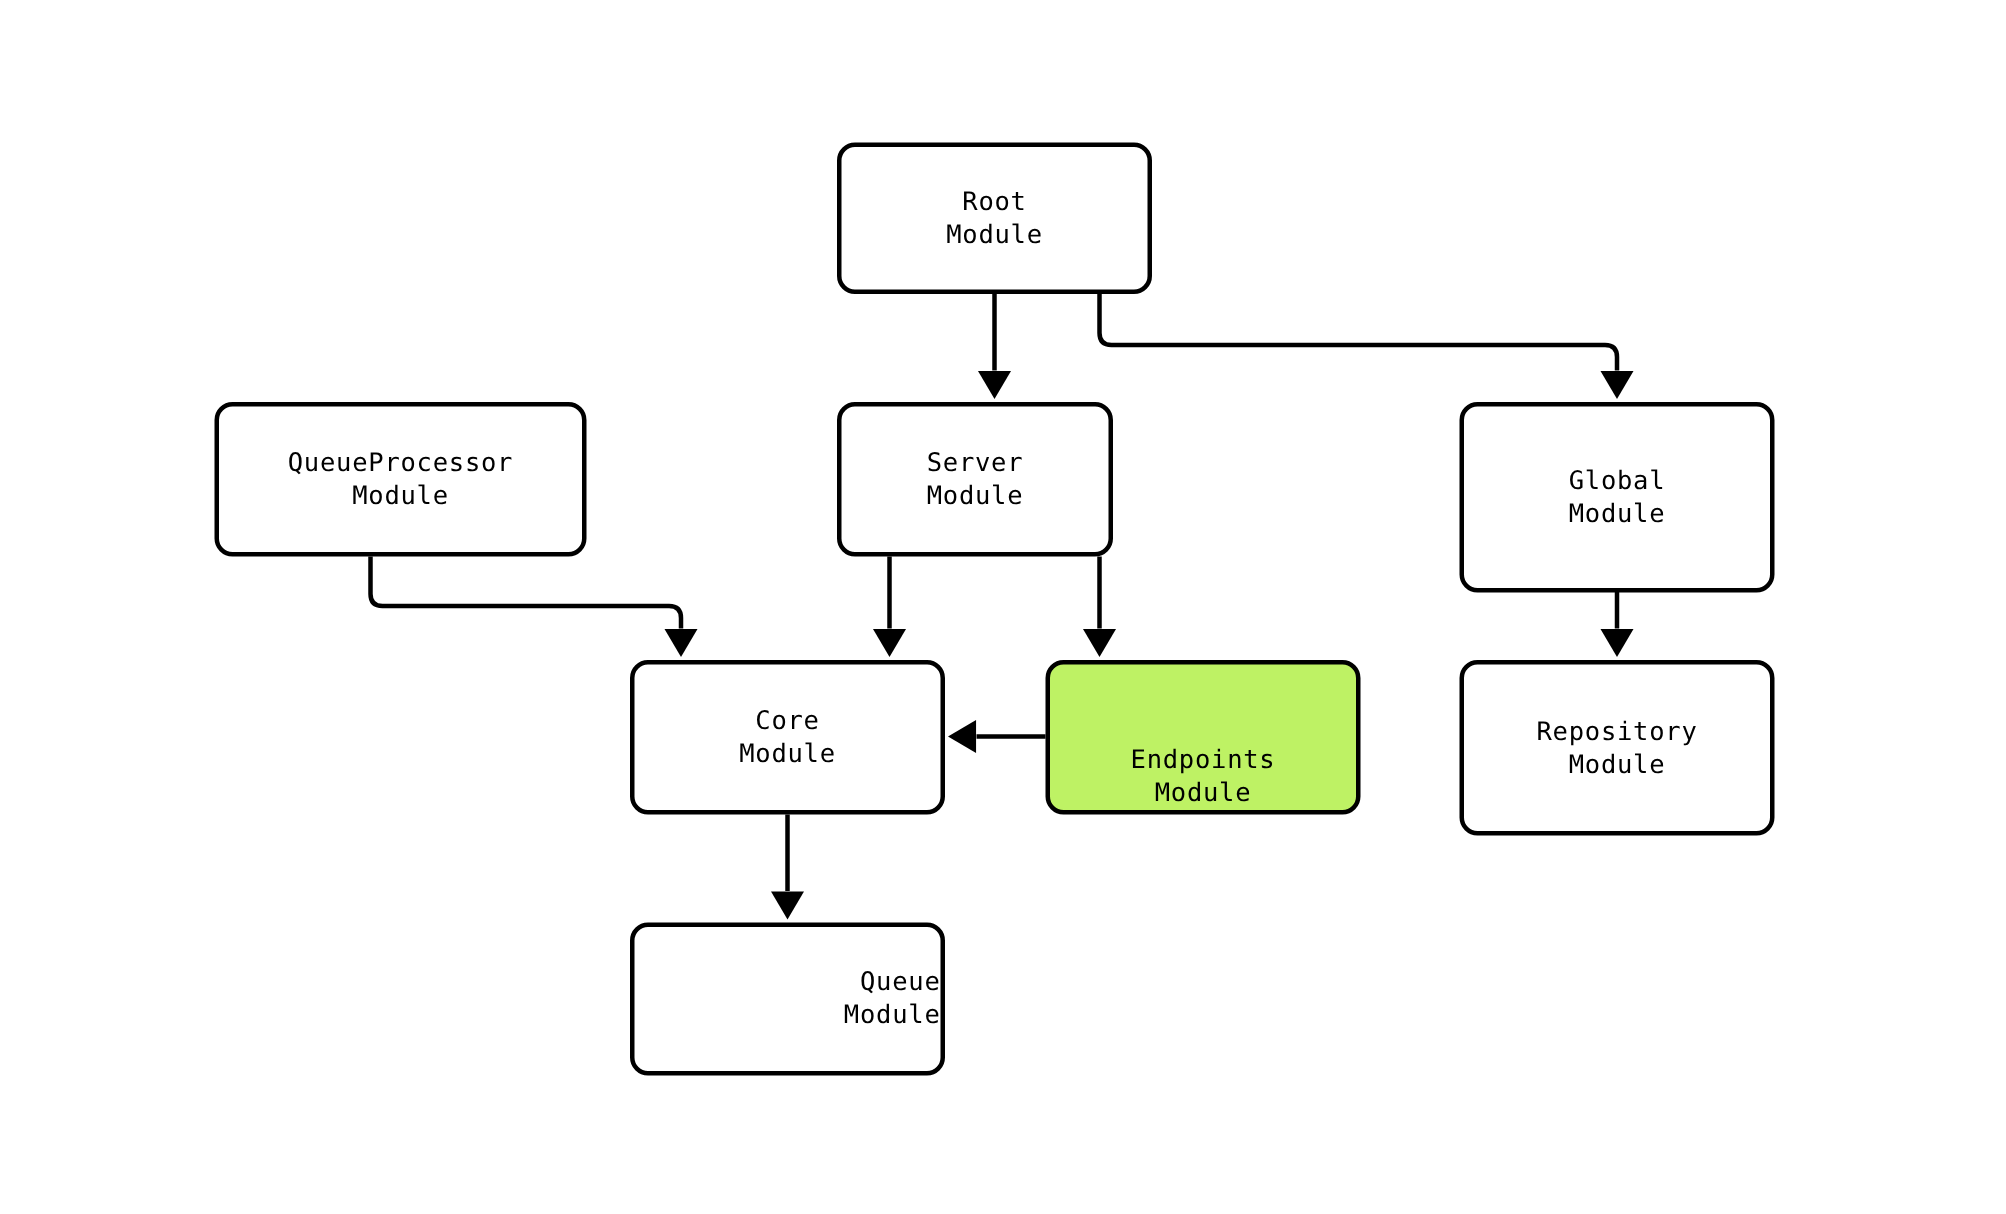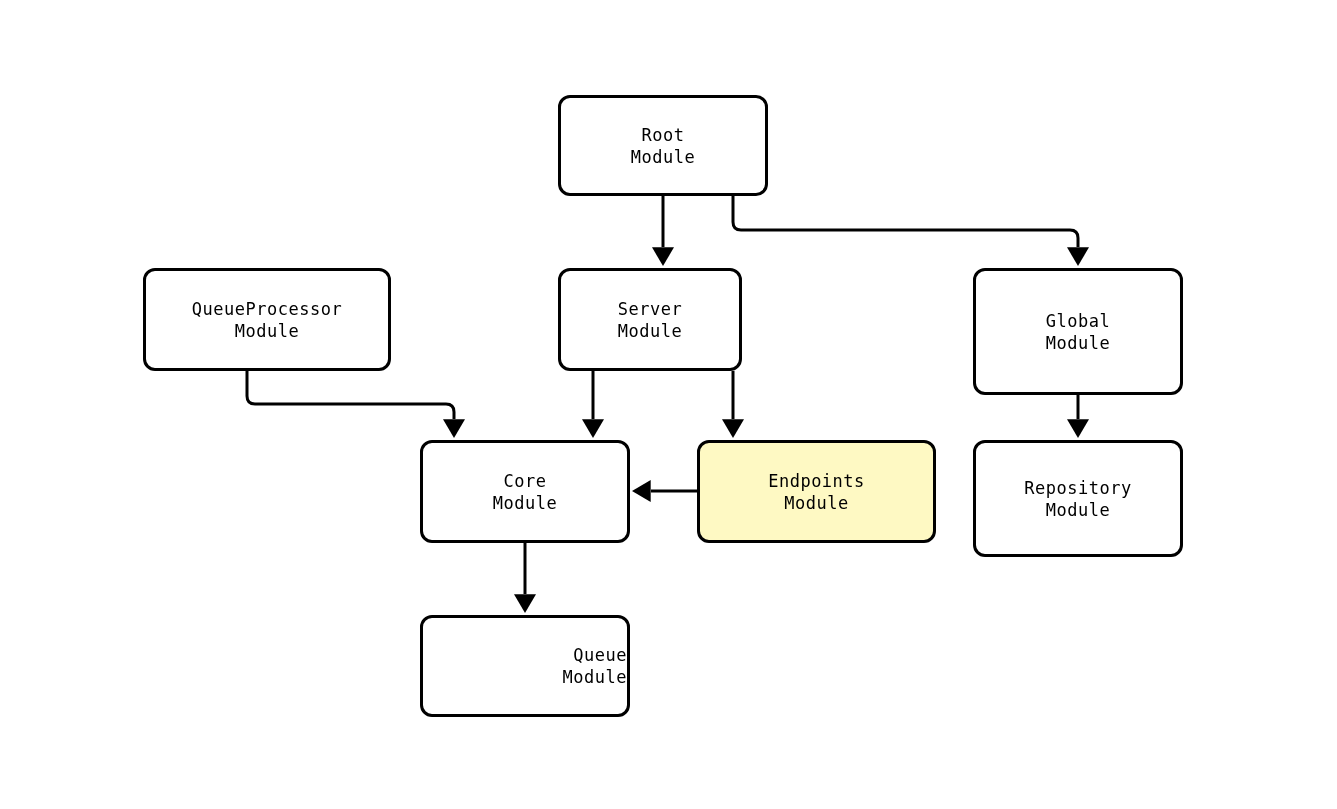--- a/index.html
+++ b/index.html
@@ -85,21 +85,21 @@
         <div class="node-label">Module</div>
       </div>
       <div class="node" style="left: 963px; top: 268px; width: 210px; height: 127px; background: rgb(255, 255, 255); border-color: rgb(0, 0, 0);">
         <div class="node-label">Global</div>
         <div class="node-label">Module</div>
       </div>
       <div class="node" style="left: 410px; top: 440px; width: 210px; height: 103px; background: rgb(255, 255, 255); border-color: rgb(0, 0, 0);">
         <div class="node-label">Core</div>
         <div class="node-label">Module</div>
       </div>
-      <div class="node" style="left: 687px; top: 440px; width: 239px; height: 103px; background: #fef9c3; border-color: rgb(0, 0, 0);">
+      <div class="node" style="left: 687px; top: 440px; width: 210px; height: 103px; background: #bef264; border-color: rgb(0, 0, 0); justify-content: flex-end;">
         <div class="node-label">Endpoints</div>
         <div class="node-label">Module</div>
       </div>
       <div class="node" style="left: 963px; top: 440px; width: 210px; height: 117px; background: rgb(255, 255, 255); border-color: rgb(0, 0, 0);">
         <div class="node-label">Repository</div>
         <div class="node-label">Module</div>
       </div>
       <div class="node" style="left: 410px; top: 615px; width: 210px; height: 102px; background: rgb(255, 255, 255); border-color: rgb(0, 0, 0); align-items: flex-end;">
         <div class="node-label">Queue</div>
         <div class="node-label">Module</div>

